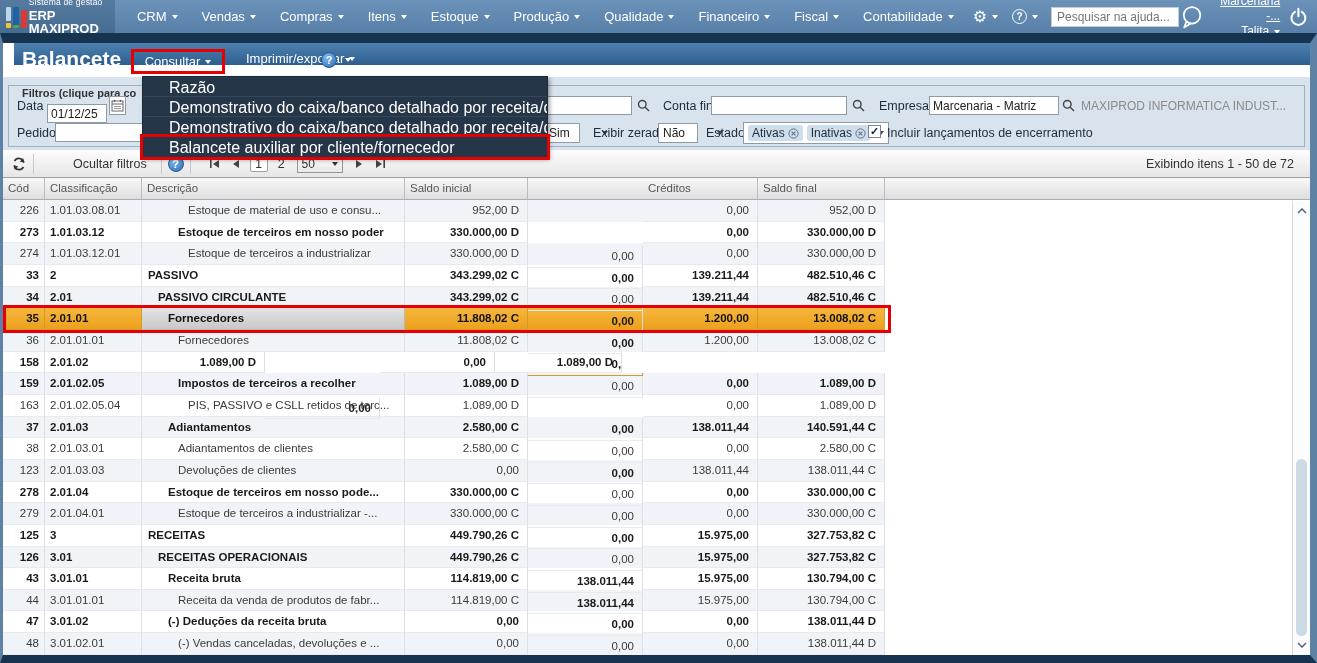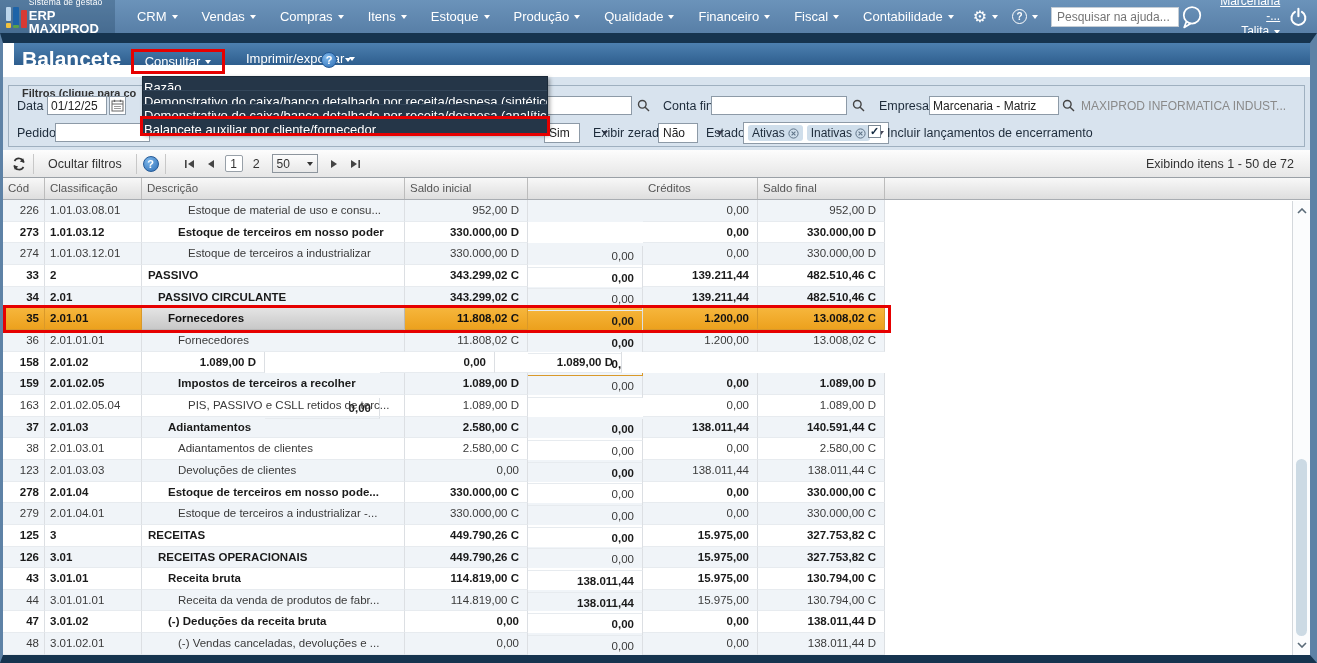--- a/index.html
+++ b/index.html
@@ -47,21 +47,21 @@
   .imprimir-btn{left:232px;}
   .tb-help{position:absolute;left:307px;top:9px;display:flex;align-items:center;}
   .help-circle{width:16px;height:16px;border-radius:50%;background:radial-gradient(circle at 35% 30%,#7db8ec,#2e6db4);
                color:#fff;font-size:11px;font-weight:bold;display:flex;align-items:center;justify-content:center;
                border:1px solid #245a97;cursor:pointer;}
   .tb-help .caret{margin-left:8px;}
 
   
   .dropdown{position:absolute;left:139px;top:33px;width:406px;background:#253648;z-index:50;
             border:1px solid #1b2a39;box-shadow:2px 2px 4px rgba(0,0,0,.35);}
-  .dd-item{height:14px;line-height:21px;color:#fff;font-size:13px;padding:0 1px;white-space:nowrap;
+  .dd-item{height:20px;line-height:21px;color:#fff;font-size:16px;padding:0 26px;white-space:nowrap;
            border-bottom:1px solid #33465a;cursor:pointer;overflow:hidden;}
   .dd-item:last-child{border-bottom:none;}
   .dd-boxed{outline:3px solid #e60000;outline-offset:0;position:relative;z-index:2;}
 
   
   .filters{position:absolute;left:0;top:34px;width:100%;height:73px;background:#d8e3ee;}
   .fieldset{position:absolute;left:5px;right:5px;top:8px;bottom:3px;border:1px solid #9fb0c0;}
   .legend{position:absolute;left:10px;top:1px;font-size:11px;color:#333;background:#d8e3ee;padding:0 3px;white-space:nowrap;font-weight:bold;}
   .flabel{position:absolute;font-size:12.5px;color:#1d2b3a;white-space:nowrap;}
   .finput{position:absolute;height:19px;border:1px solid #8d9aa7;background:#fff;font-size:12px;color:#222;
@@ -78,21 +78,21 @@
   .chip svg{margin-left:3px;}
   .checkbox{position:absolute;width:13px;height:13px;border:1px solid #7b8894;background:#fff;
             display:flex;align-items:center;justify-content:center;font-size:11px;font-weight:bold;color:#12293f;cursor:pointer;}
 
   
   .gtoolbar{position:absolute;left:0;top:107px;width:100%;height:28px;
             background:linear-gradient(#fdfdfd,#e6e6e6);border-bottom:1px solid #9aa0a6;
             display:flex;align-items:center;font-size:12.5px;color:#333;}
   .gt-sep{width:1px;height:20px;background:#c8c8c8;margin:0 6px;}
   .gt-refresh{margin-left:8px;cursor:pointer;display:flex;align-items:center;}
-  .gt-ocultar{padding:0 8px;cursor:pointer;}
+  .gt-ocultar{padding:0 8px;cursor:pointer;margin-left:25px;}
   .pager{display:flex;align-items:center;margin-left:6px;}
   .pg-arrow{margin:0 6px;cursor:pointer;display:flex;align-items:center;}
   .pg-current{width:18px;height:17px;border:1px solid #98a0a8;border-radius:2px;background:#fff;
               display:flex;align-items:center;justify-content:center;font-size:12px;margin:0 4px;cursor:default;}
   .pg-next{margin:0 6px;cursor:pointer;}
   .pg-size{width:46px;height:19px;border:1px solid #8d959d;background:linear-gradient(#fcfcfc,#e8e8e8);
            display:flex;align-items:center;font-size:12px;padding:0 4px;margin:0 6px;cursor:pointer;}
   .pg-size .caret{margin-left:auto;color:#333;}
   .gt-info{margin-left:auto;padding-right:16px;font-size:12.5px;color:#333;}
 
@@ -238,21 +238,21 @@
           <i class="caret"></i>
         </div>
       </div>
 
       <div class="filters">
         <div class="fieldset">
           <div class="legend">Filtros (clique para co</div>
         </div>
 
         <span class="flabel" style="left:14px;top:22px;">Data</span>
-        <input class="finput" style="left: 44px; top: 19px; width: 60px;" value="01/12/25">
+        <input class="finput" style="left: 44px; top: 27px; width: 60px;" value="01/12/25">
         <span class="icon-btn" style="left:106px;top:19px;border:1px solid #8d9aa7;background:#fff;">
           <svg width="13" height="13" viewBox="0 0 13 13">
             <rect x="1" y="2" width="11" height="10" fill="#fff" stroke="#666" stroke-width="1"></rect>
             <line x1="1" y1="5" x2="12" y2="5" stroke="#666"></line>
             <line x1="3.5" y1="0.8" x2="3.5" y2="3" stroke="#666" stroke-width="1.4"></line>
             <line x1="9.5" y1="0.8" x2="9.5" y2="3" stroke="#666" stroke-width="1.4"></line>
             <line x1="3" y1="7.5" x2="10" y2="7.5" stroke="#999"></line>
             <line x1="3" y1="9.5" x2="10" y2="9.5" stroke="#999"></line>
           </svg>
         </span>

